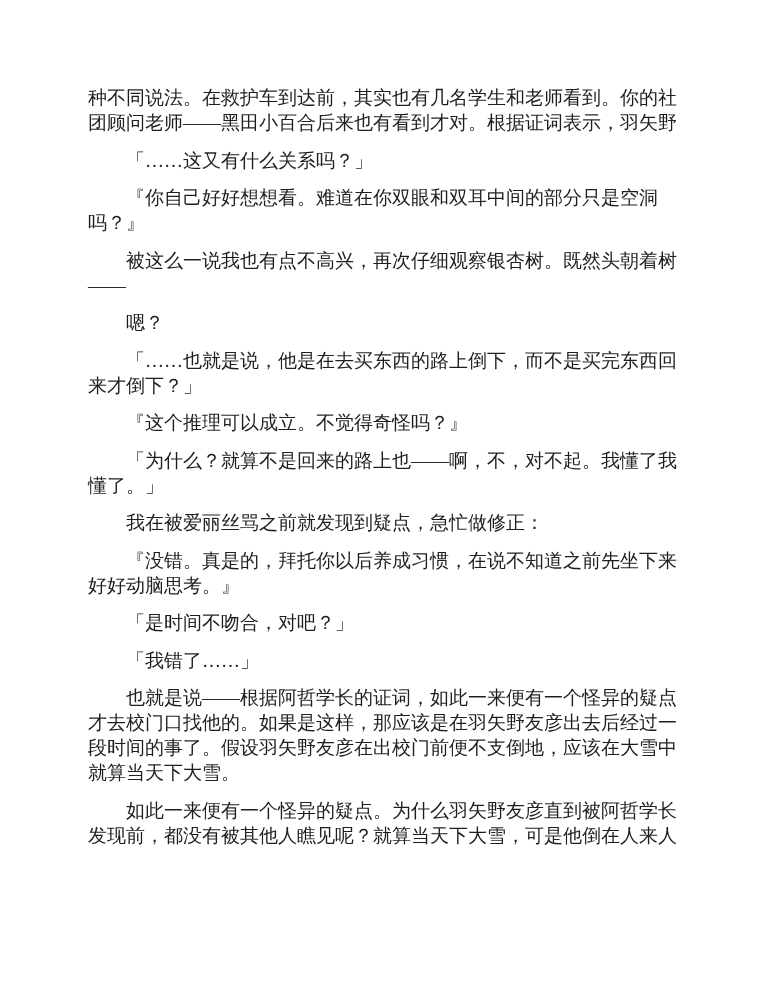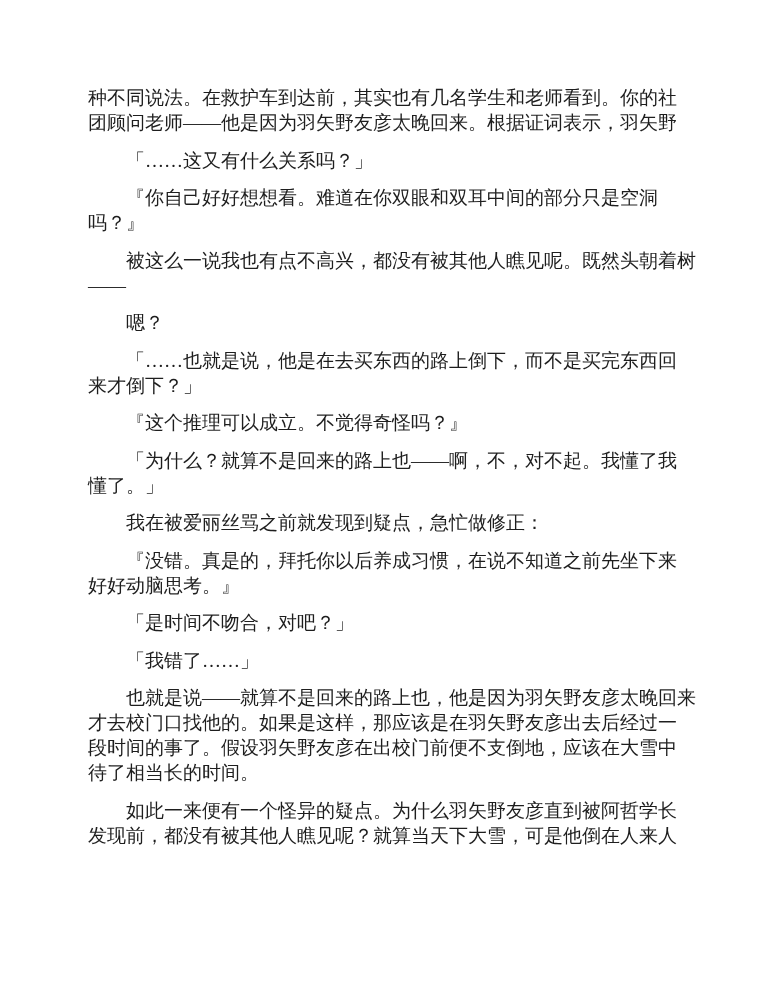--- a/index.html
+++ b/index.html
@@ -36,31 +36,31 @@
     letter-spacing: 0;
   }
 </style>
 </head>
 <body>
 
 <div class="page" style="background: rgb(255, 255, 255);">
   <div class="text-content" style="color: rgb(30, 30, 30);">
       <p class="para">
         <span class="line">种不同说法。在救护车到达前，其实也有几名学生和老师看到。你的社</span>
-        <span class="line">团顾问老师——他是因为羽矢野友彦太晚回来。根据证词表示，羽矢野</span>
+        <span class="line">团顾问老师——黑田小百合后来也有看到才对。根据证词表示，羽矢野</span>
       </p>
       <p class="para">
         <span class="line">　　「……这又有什么关系吗？」</span>
       </p>
       <p class="para">
         <span class="line">　　『你自己好好想想看。难道在你双眼和双耳中间的部分只是空洞</span>
         <span class="line">吗？』</span>
       </p>
       <p class="para">
-        <span class="line">　　被这么一说我也有点不高兴，都没有被其他人瞧见呢。既然头朝着树</span>
+        <span class="line">　　被这么一说我也有点不高兴，再次仔细观察银杏树。既然头朝着树</span>
         <span class="line">——</span>
       </p>
       <p class="para">
         <span class="line">　　嗯？</span>
       </p>
       <p class="para">
         <span class="line">　　「……也就是说，他是在去买东西的路上倒下，而不是买完东西回</span>
         <span class="line">来才倒下？」</span>
       </p>
       <p class="para">
@@ -77,23 +77,23 @@
         <span class="line">　　『没错。真是的，拜托你以后养成习惯，在说不知道之前先坐下来</span>
         <span class="line">好好动脑思考。』</span>
       </p>
       <p class="para">
         <span class="line">　　「是时间不吻合，对吧？」</span>
       </p>
       <p class="para">
         <span class="line">　　「我错了……」</span>
       </p>
       <p class="para">
-        <span class="line">　　也就是说——就算不是回来的路上也，他是因为羽矢野友彦太晚回来</span>
+        <span class="line">　　也就是说——根据阿哲学长的证词，如此一来便有一个怪异的疑点</span>
         <span class="line">才去校门口找他的。如果是这样，那应该是在羽矢野友彦出去后经过一</span>
         <span class="line">段时间的事了。假设羽矢野友彦在出校门前便不支倒地，应该在大雪中</span>
-        <span class="line">待了相当长的时间。</span>
+        <span class="line">就算当天下大雪。</span>
       </p>
       <p class="para">
         <span class="line">　　如此一来便有一个怪异的疑点。为什么羽矢野友彦直到被阿哲学长</span>
         <span class="line">发现前，都没有被其他人瞧见呢？就算当天下大雪，可是他倒在人来人</span>
       </p>
     </div>
 </div>
 
 </body></html>

